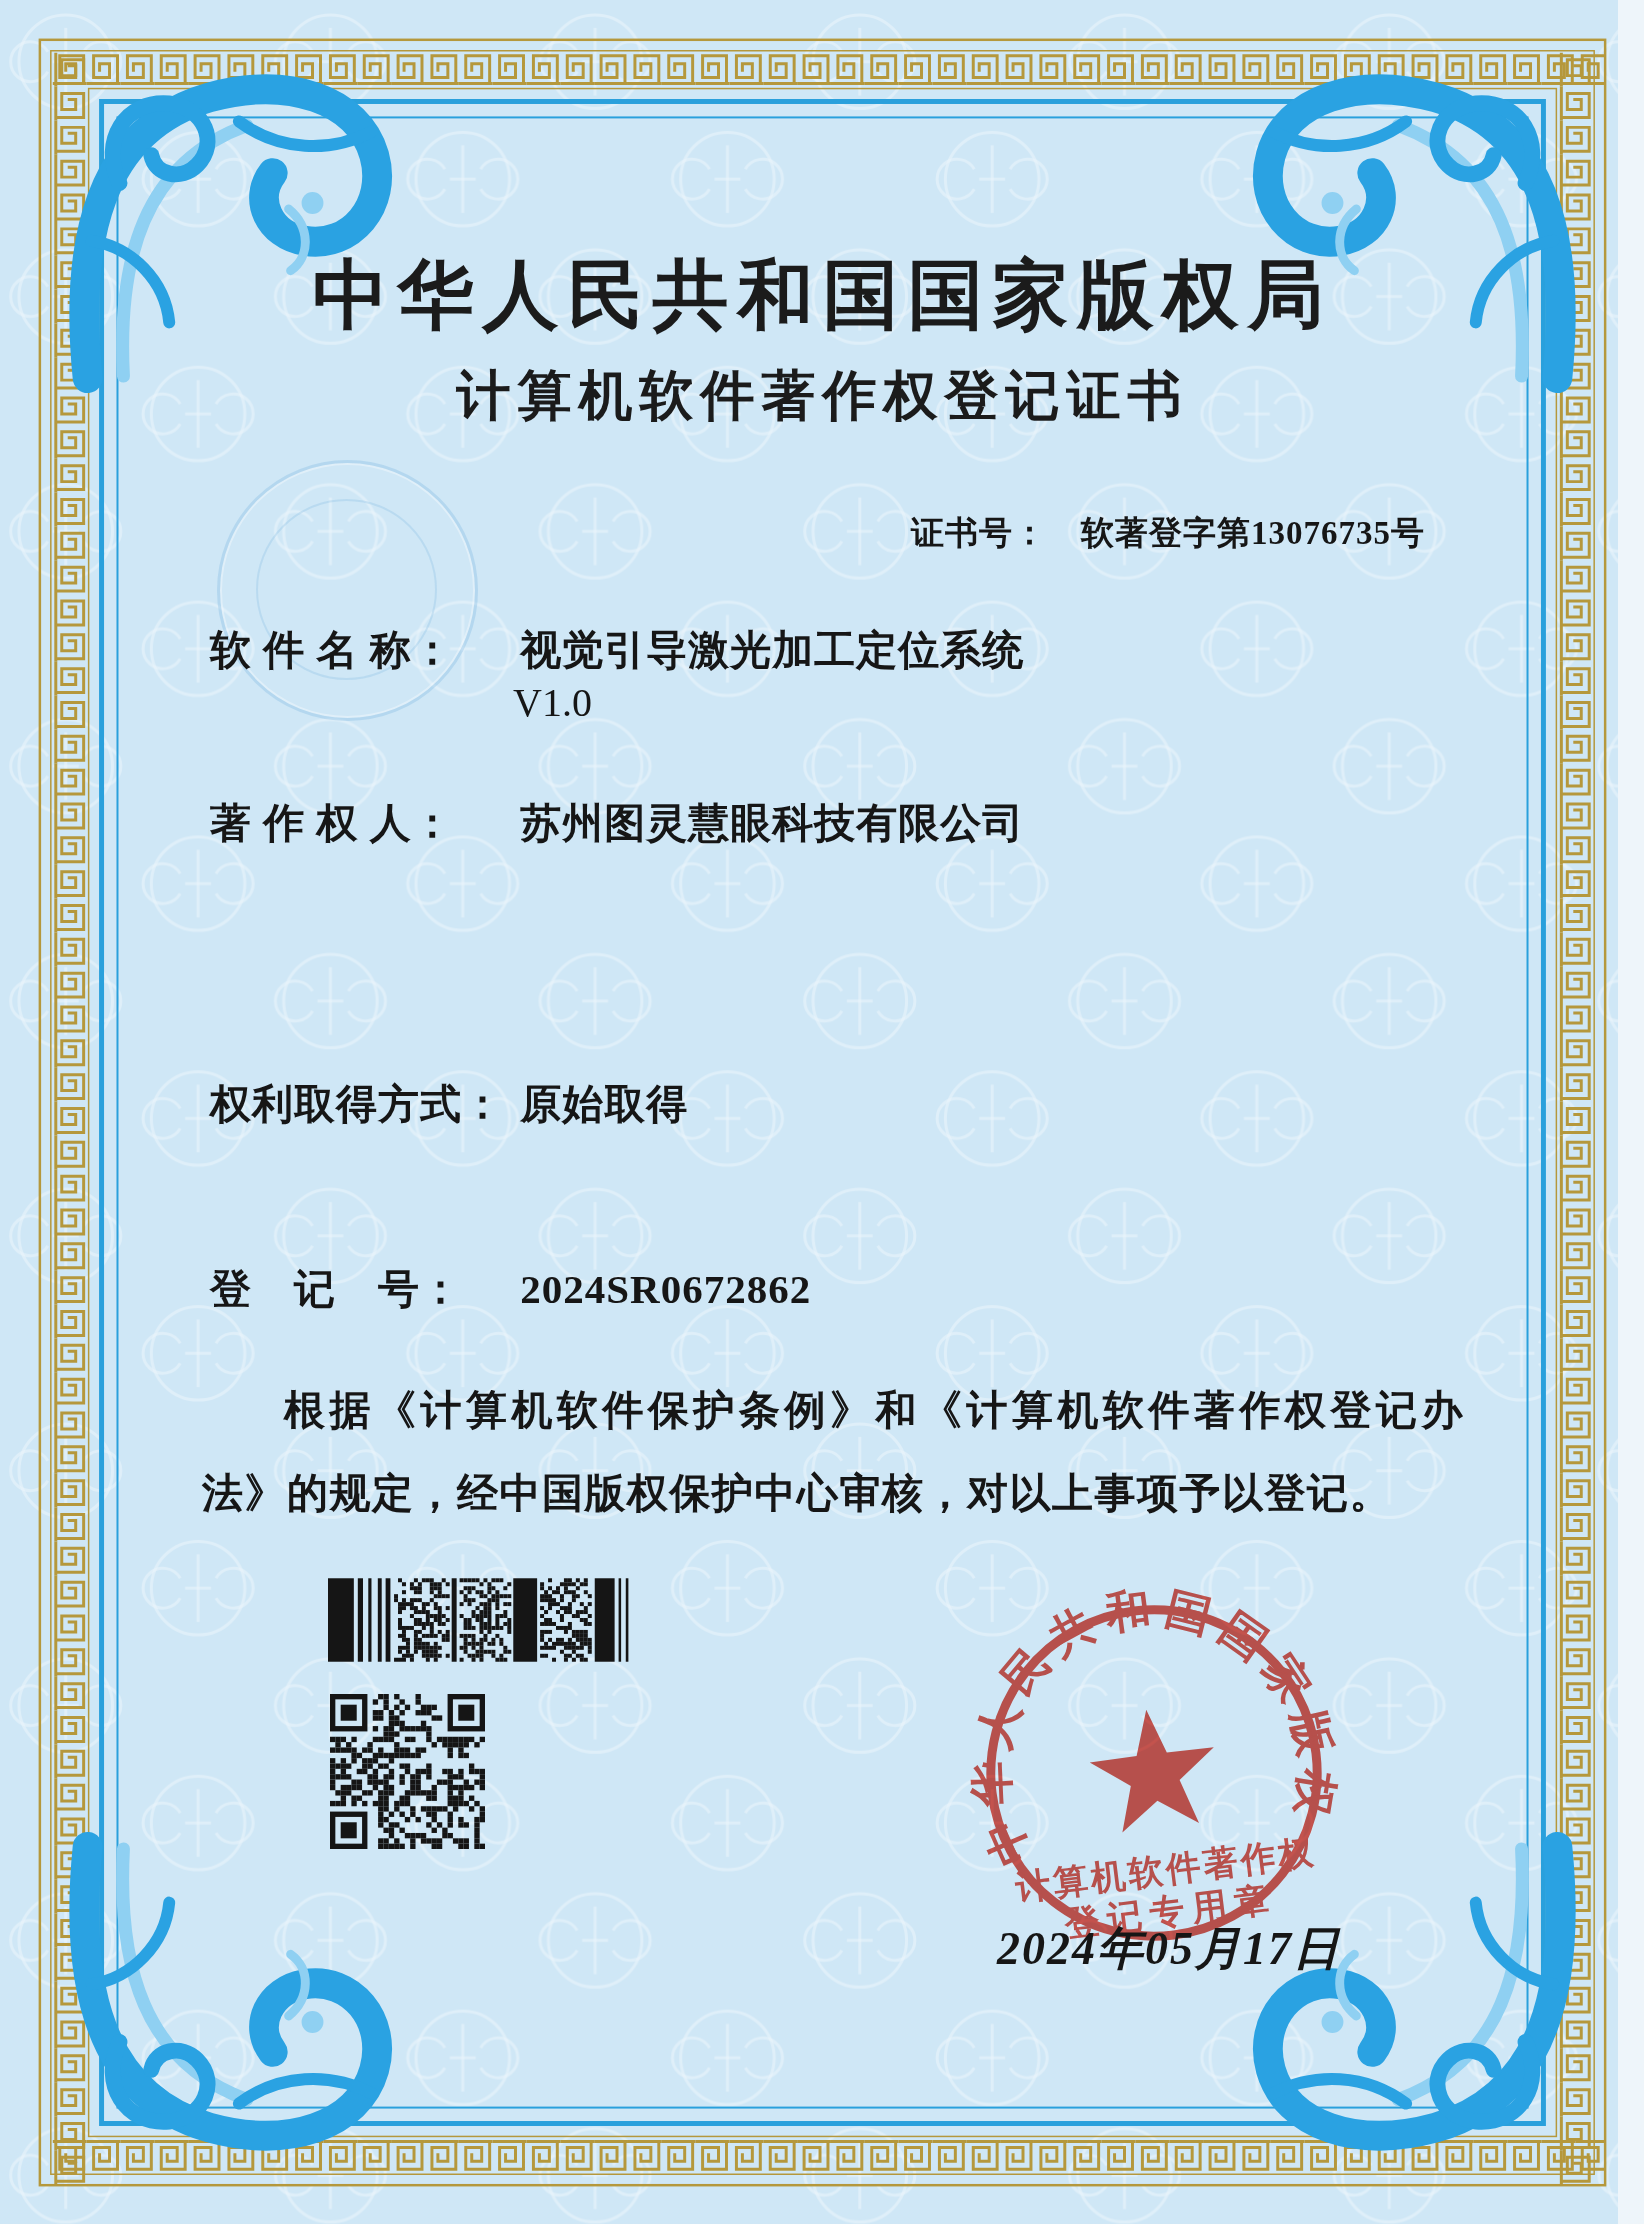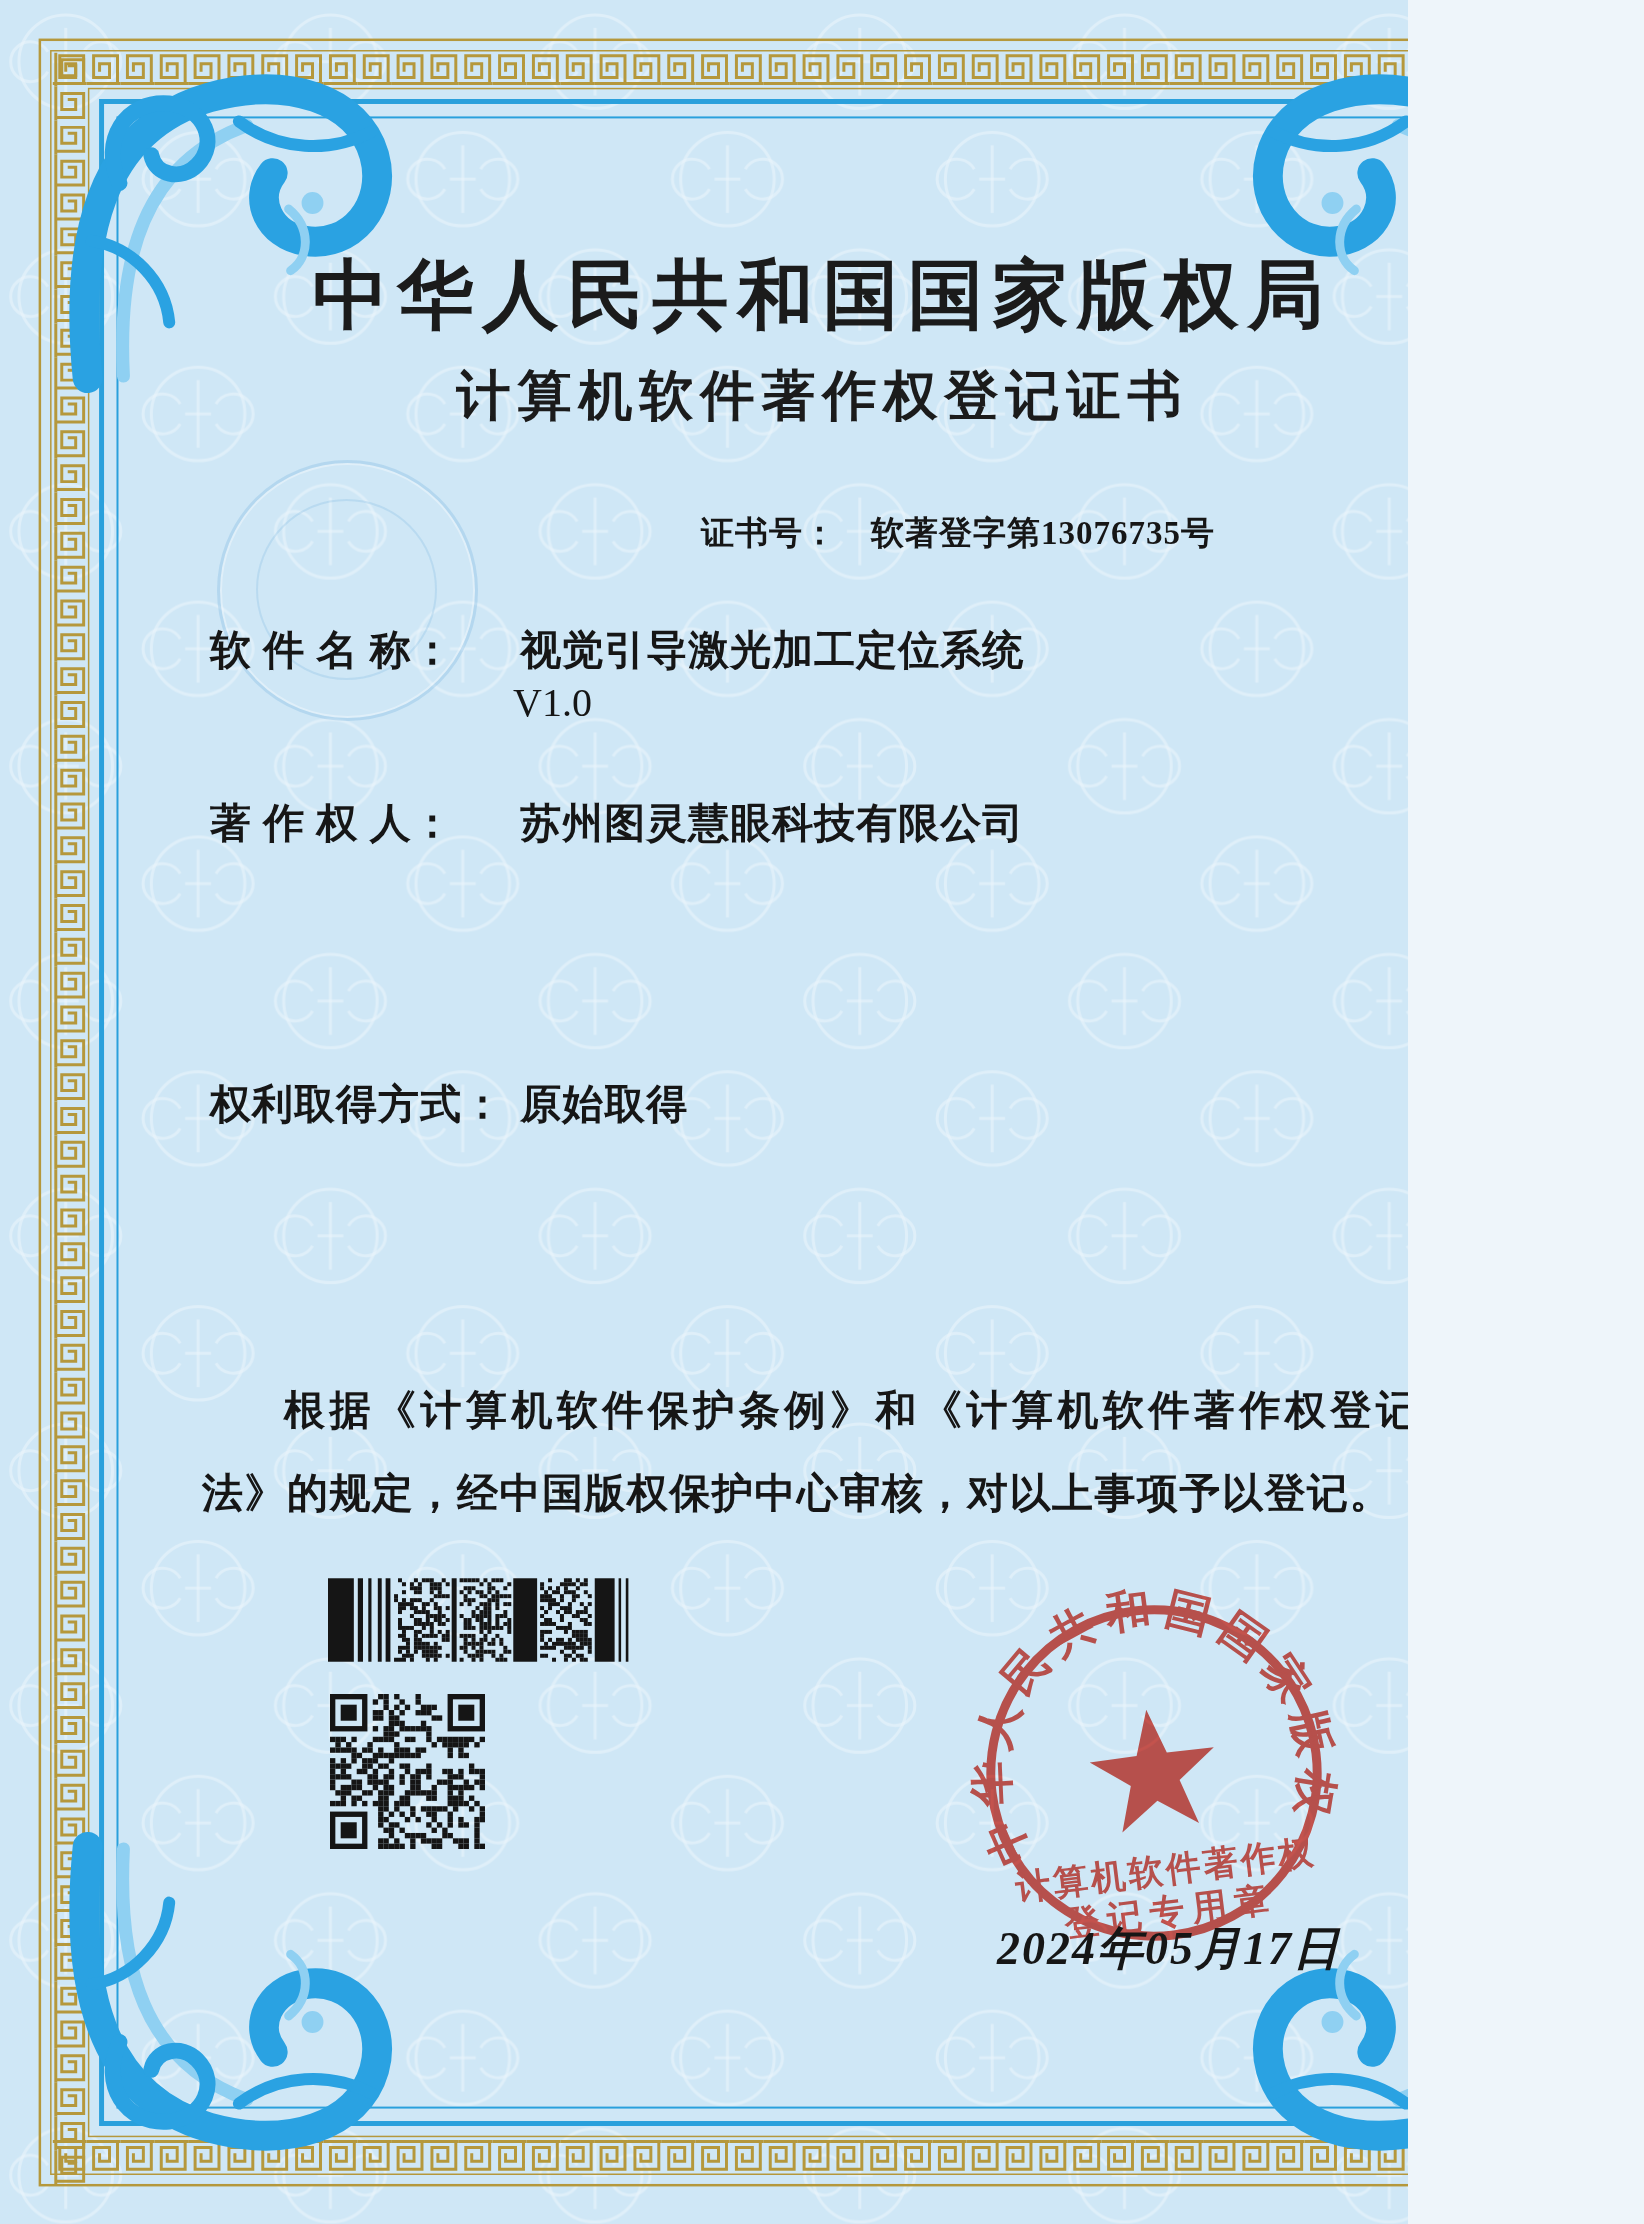--- a/index.html
+++ b/index.html
@@ -6,21 +6,21 @@
     --page-bg:#cfe7f6;
     --border-gold:#b5983c;
     --ornament-blue:#2aa2e2;
     --ornament-blue-light:#8fd0f2;
     --line-blue:#29a0dc;
     --seal-red:#dc4136;
     --text-black:#161616;
   }
   html,body{margin:0;padding:0;background:#eef5fa;}
   .page{
-    position:relative;width:1408px;height:2225px;
+    position:relative;width:1618px;height:2225px;
     background:var(--page-bg);
     overflow:hidden;
     font-family:"Liberation Serif","DejaVu Serif",serif;
     color:var(--text-black);
   }
   .layer{position:absolute;left:0;top:0;}
   .title-block{
     position:absolute;left:0;top:257px;width:1645px;
     text-align:center;font-weight:bold;color:#1b1b1b;
   }
@@ -382,20 +382,24 @@
     <span class="label">著 作 权 人：</span>
     <span class="value">苏州图灵慧眼科技有限公司</span>
   </div>
 
   <div class="field" style="top:1077px;">
     <span class="label">权利取得方式：</span>
     <span class="value">原始取得</span>
   </div>
 
 
+  <div class="field" style="top:1262px;">
+    <span class="label">登　记　号：</span>
+    <span class="value">2024SR0672862</span>
+  </div>
 
   <div class="statement">根据《计算机软件保护条例》和《计算机软件著作权登记办法》的规定，经中国版权保护中心审核，对以上事项予以登记。</div>
 
   <div class="barcode-wrap">
     <svg id="barcode" width="310" height="84" viewBox="0 0 312 84" aria-hidden="true">
         <rect x="0" y="0" width="26" height="84" fill="#151515"></rect>
         <rect x="30" y="0" width="5.2234263848513365" height="84" fill="#151515"></rect>
         <rect x="40.535030738217756" y="0" width="3.2252834448590875" height="84" fill="#151515"></rect>
         <rect x="50.13416068418883" y="0" width="3.908904856070876" height="84" fill="#151515"></rect>
         <rect x="57.98836631071754" y="0" width="4.828919980674982" height="84" fill="#151515"></rect>

